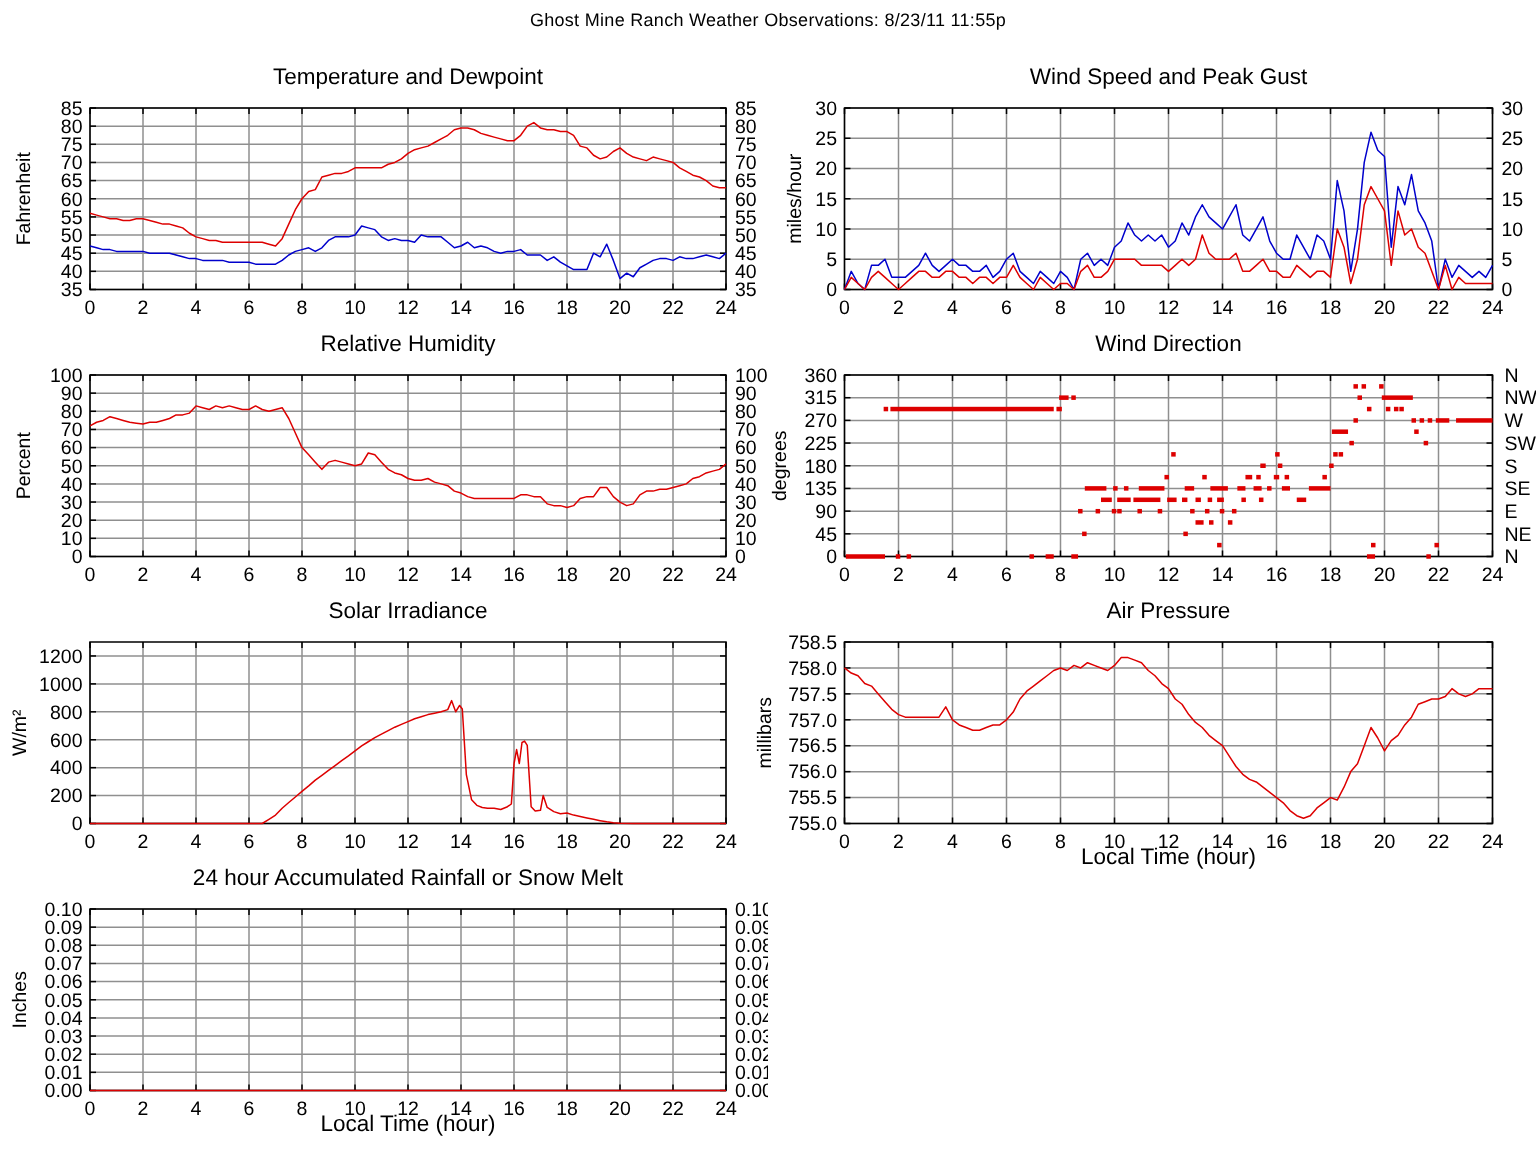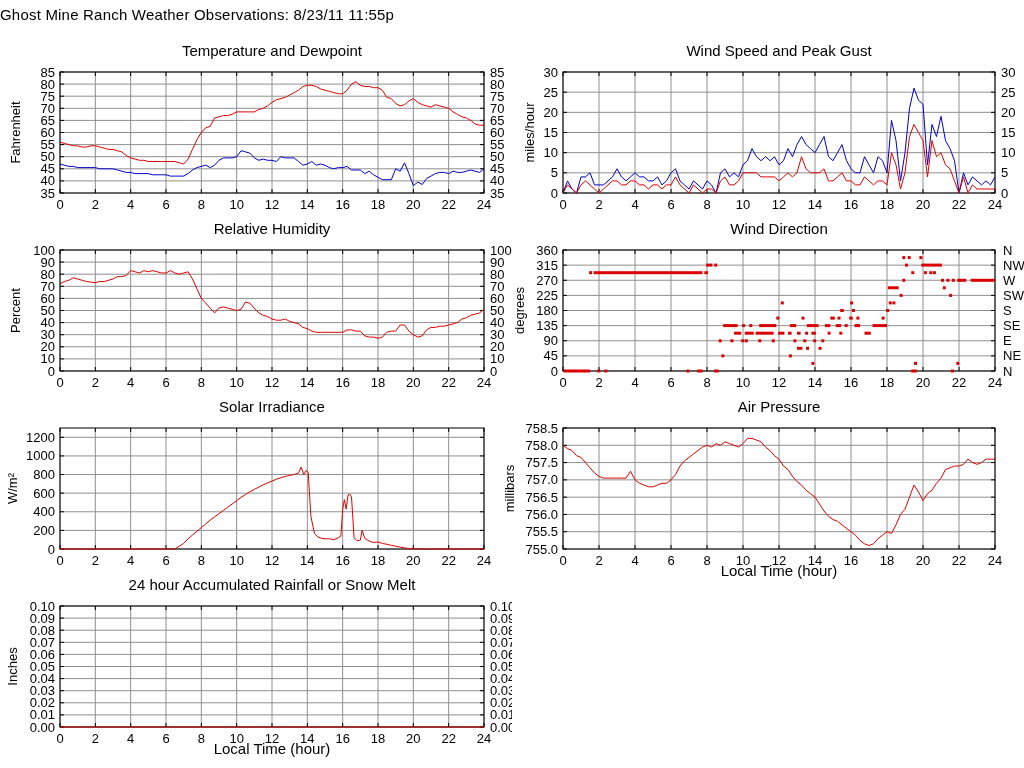--- a/index.html
+++ b/index.html
@@ -1,19 +1,19 @@
 <!DOCTYPE html>
 <html><head>
 <meta charset="utf-8">
 <style>
   html,body{margin:0;padding:0;background:#ffffff;}
   body{width:1024px;height:768px;position:relative;overflow:hidden;
        font-family:"Liberation Sans", sans-serif;color:#000;}
-  .main-title{position:absolute;top:6px;left:0;width:1024px;
-              font-size:15px;letter-spacing:0.2px;}
+  .main-title{position:absolute;top:6px;left:0;width:1024px;text-align:center;
+              font-size:12px;letter-spacing:0.2px;}
   svg.chart{position:absolute;}
   svg.chart text{font-family:"Liberation Sans", sans-serif;fill:#000;}
 </style>
 </head>
 <body>
 
 <div class="main-title">Ghost Mine Ranch Weather Observations: 8/23/11 11:55p</div>
 
 <svg class="chart" viewBox="0 0 512 178" style="left: 0px; top: 38px; width: 512px; height: 178px;">
     <g stroke="#8f8f8f" stroke-width="1">

